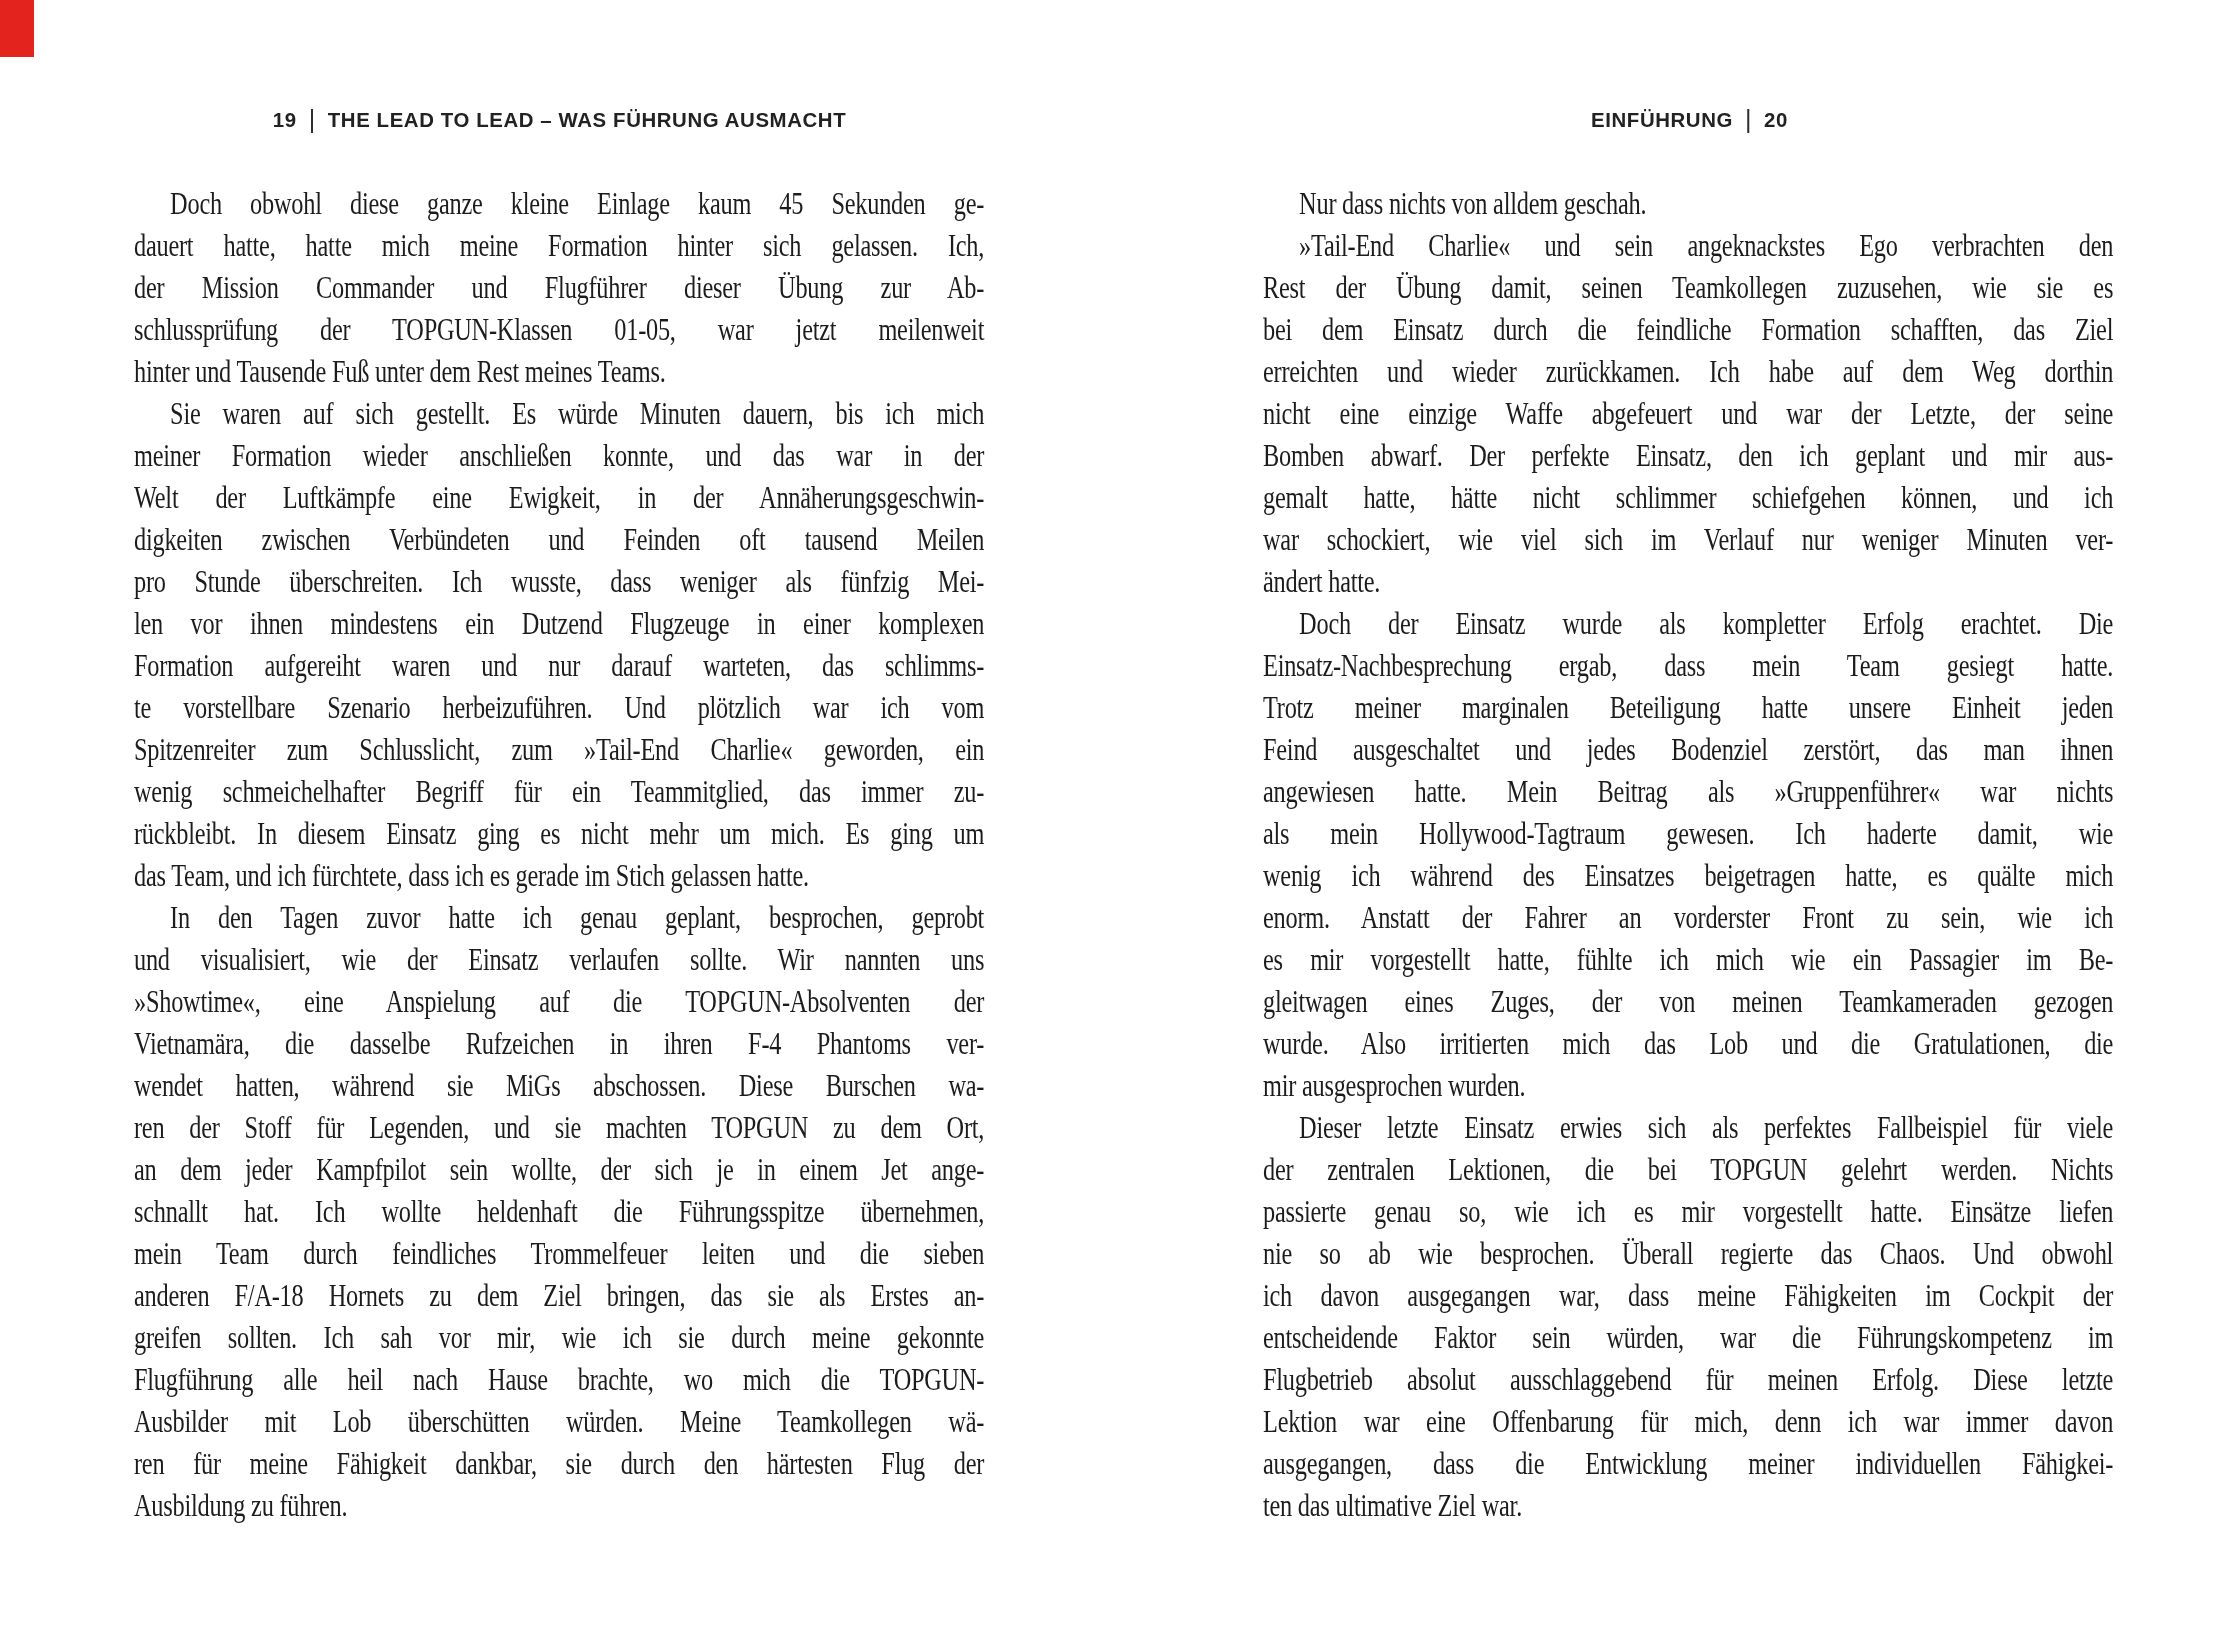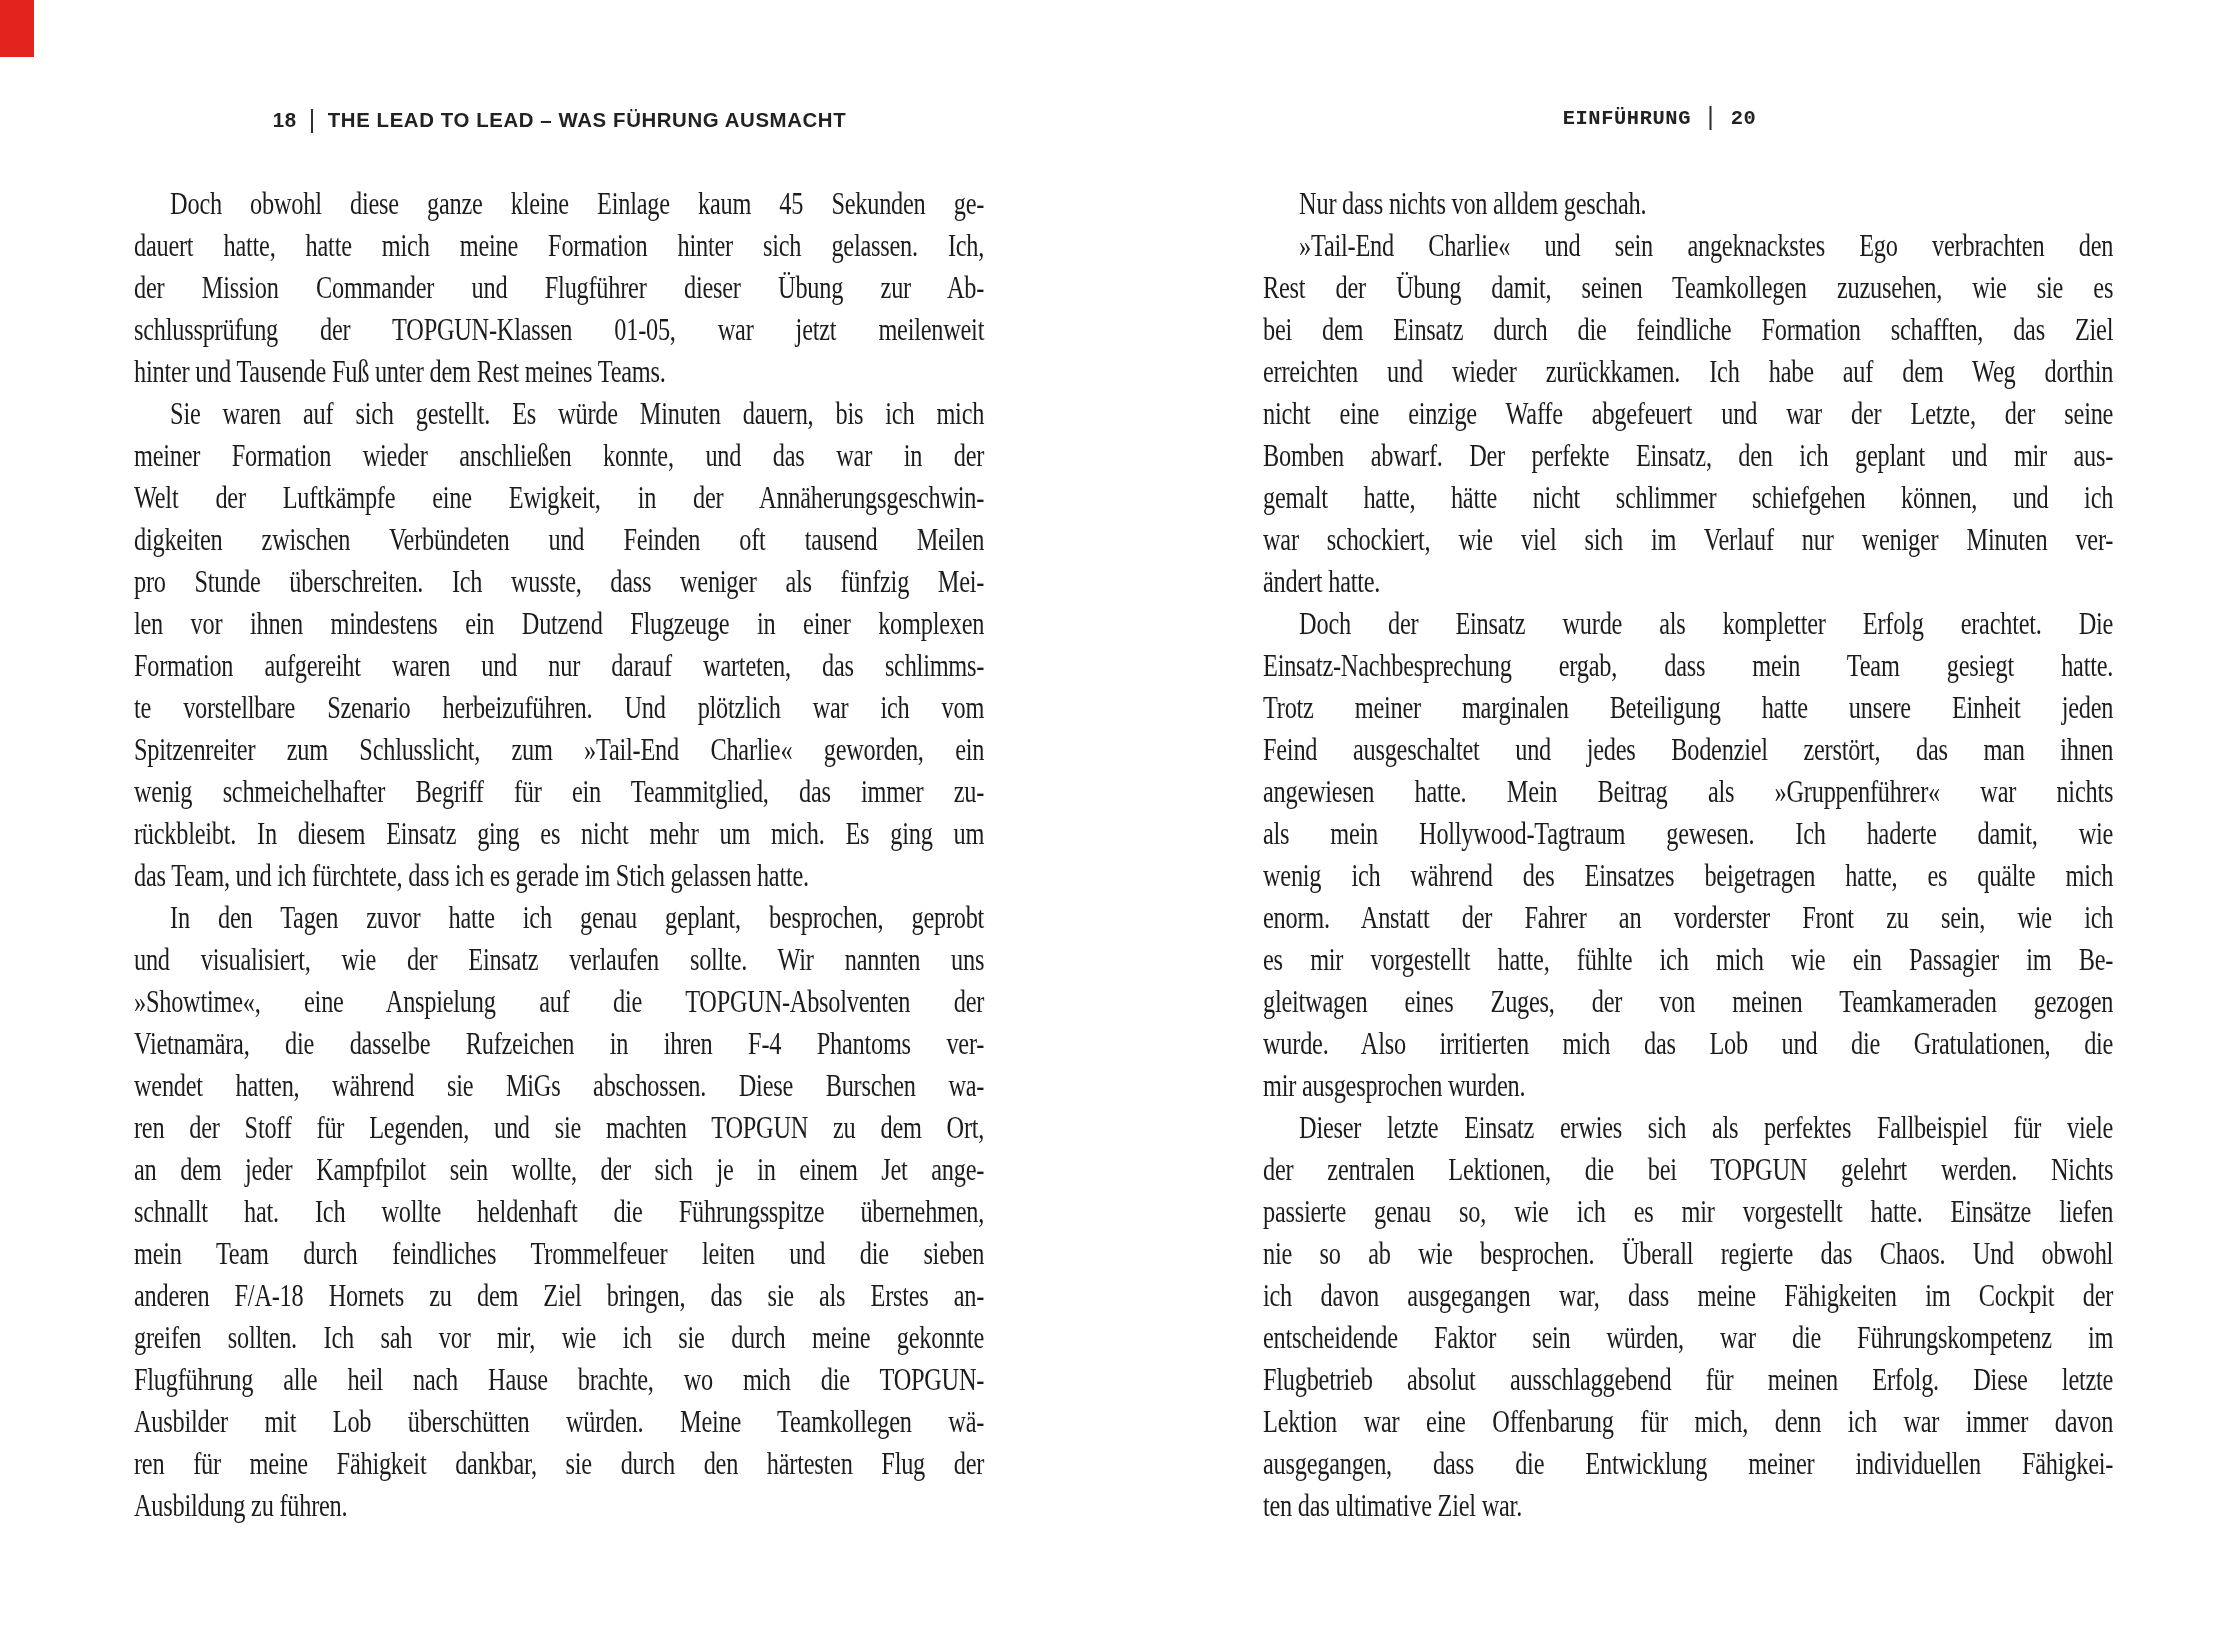--- a/index.html
+++ b/index.html
@@ -52,21 +52,21 @@
   .para{margin:0;padding:0;}
 </style>
 </head>
 <body>
 
 <div class="canvas">
 
   <div class="corner-mark" style="background: rgb(227, 35, 29);"></div>
 
   <div class="running-head" style="left:134px;width:851px;">
-    <span>18</span>
+    <span>19</span>
     <span class="head-sep">|</span>
     <span>THE LEAD TO LEAD – WAS FÜHRUNG AUSMACHT</span>
   </div>
   <div class="page-body left">
       <div class="para">
         <div class="line first">Doch obwohl diese ganze kleine Einlage kaum 45 Sekunden ge-</div>
         <div class="line">dauert hatte, hatte mich meine Formation hinter sich gelassen. Ich,</div>
         <div class="line">der Mission Commander und Flugführer dieser Übung zur Ab-</div>
         <div class="line">schlussprüfung der TOPGUN-Klassen 01-05, war jetzt meilenweit</div>
         <div class="line last">hinter und Tausende Fuß unter dem Rest meines Teams.</div>
@@ -97,21 +97,21 @@
         <div class="line">mein Team durch feindliches Trommelfeuer leiten und die sieben</div>
         <div class="line">anderen F/A-18 Hornets zu dem Ziel bringen, das sie als Erstes an-</div>
         <div class="line">greifen sollten. Ich sah vor mir, wie ich sie durch meine gekonnte</div>
         <div class="line">Flugführung alle heil nach Hause brachte, wo mich die TOPGUN-</div>
         <div class="line">Ausbilder mit Lob überschütten würden. Meine Teamkollegen wä-</div>
         <div class="line">ren für meine Fähigkeit dankbar, sie durch den härtesten Flug der</div>
         <div class="line last">Ausbildung zu führen.</div>
       </div>
     </div>
 
-  <div class="running-head" style="left:1233px;width:853px;font-family:Liberation Mono, monospace;">
+  <div class="running-head" style="left:1263px;width:853px;">
     <span>EINFÜHRUNG</span>
     <span class="head-sep">|</span>
     <span>20</span>
   </div>
   <div class="page-body right">
       <div class="para">
         <div class="line first last">Nur dass nichts von alldem geschah.</div>
       </div>
       <div class="para">
         <div class="line first">»Tail-End Charlie« und sein angeknackstes Ego verbrachten den</div>

